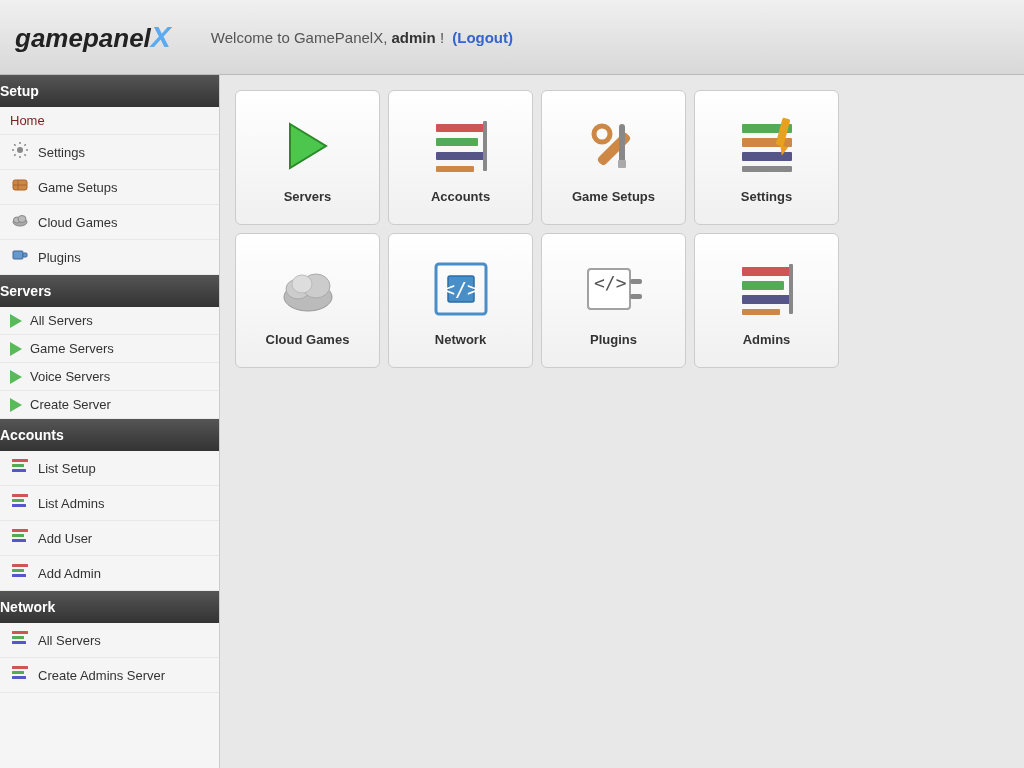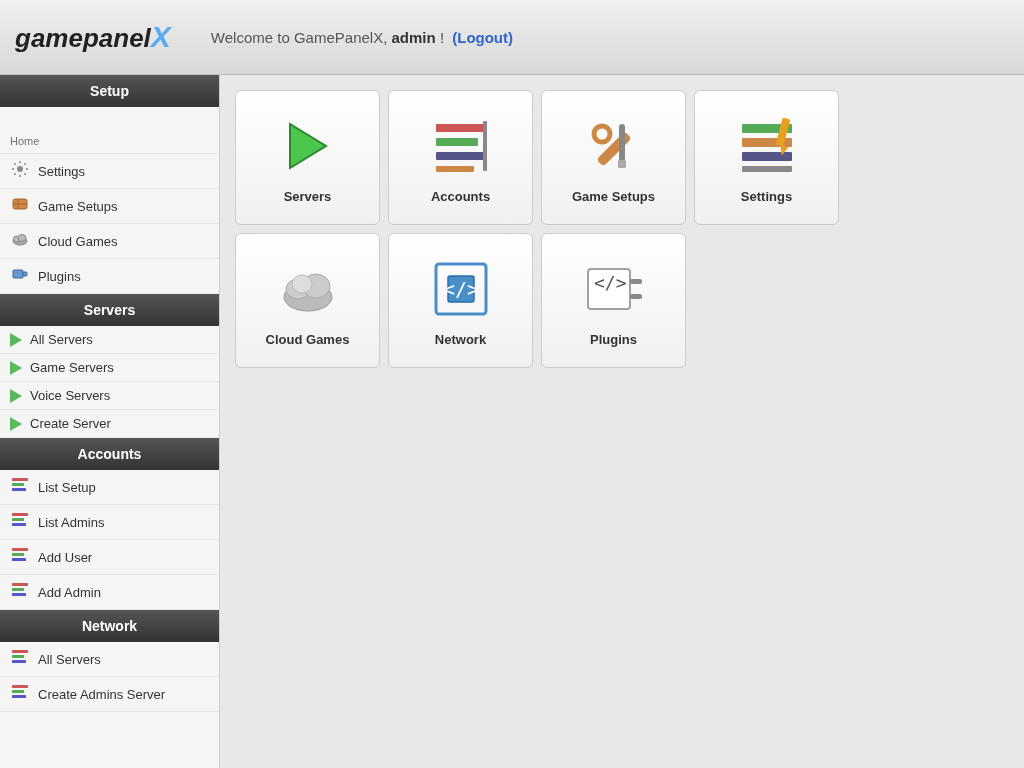--- a/index.html
+++ b/index.html
@@ -41,21 +41,21 @@
     #sidebar {
       width: 220px;
       background: #f5f5f5;
       border-right: 1px solid #ccc;
       overflow-y: auto;
       flex-shrink: 0;
     }
     .sidebar-section-header {
       background: linear-gradient(to bottom, #555, #333);
       color: #fff;
-      text-align: center;
+      text-align: left;
       padding: 8px 0;
       font-size: 14px;
       font-weight: bold;
     }
     .sidebar-item {
       display: flex;
       align-items: center;
       padding: 6px 10px;
       font-size: 13px;
       color: #333;
@@ -63,25 +63,24 @@
       border-bottom: 1px solid #e8e8e8;
     }
     .sidebar-item .item-icon {
       margin-right: 8px;
       font-size: 16px;
       width: 20px;
       text-align: center;
     }
     .sidebar-home {
       padding: 6px 10px;
-      font-size: 11px;
-      color: #737373;
+      font-size: 13px;
+      color: #7f1d1d;
       cursor: pointer;
       border-bottom: 1px solid #e8e8e8;
-      margin-top: 22px;
     }
 
     
     .play-icon {
       width: 0;
       height: 0;
       border-top: 7px solid transparent;
       border-bottom: 7px solid transparent;
       border-left: 12px solid #5cb85c;
       display: inline-block;
@@ -376,17 +375,29 @@
 
             <text x="10" y="30" font-size="18" fill="#555" font-family="monospace">&lt;/&gt;</text>
 
             <rect x="46" y="20" width="12" height="5" rx="2" fill="#888"></rect>
             <rect x="46" y="35" width="12" height="5" rx="2" fill="#888"></rect>
           </svg>
         </div>
         <span class="tile-label">Plugins</span>
       </div>
 
+      <div class="tile">
+        <div class="tile-icon-area icon-admins">
+          <svg width="60" height="60" viewBox="0 0 60 60">
+            <rect x="5" y="8" width="50" height="9" rx="1" fill="#c55"></rect>
+            <rect x="5" y="22" width="42" height="9" rx="1" fill="#5a5"></rect>
+            <rect x="5" y="36" width="48" height="9" rx="1" fill="#558"></rect>
+            <rect x="5" y="50" width="38" height="6" rx="1" fill="#c84"></rect>
+            <rect x="52" y="5" width="4" height="50" rx="1" fill="#888"></rect>
+          </svg>
+        </div>
+        <span class="tile-label">Admins</span>
+      </div>
 
     </div>
   </div>
 
 </div>
 
 </body></html>

